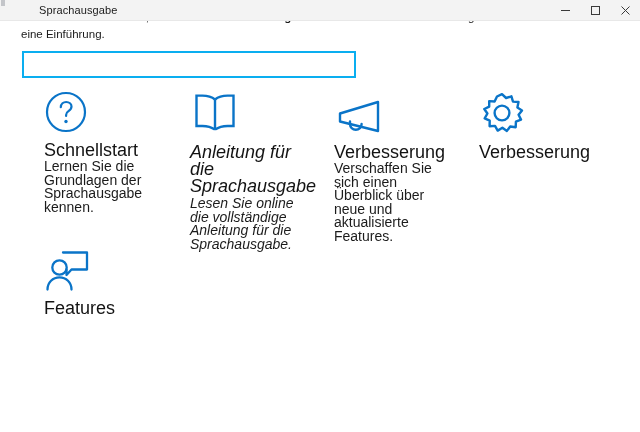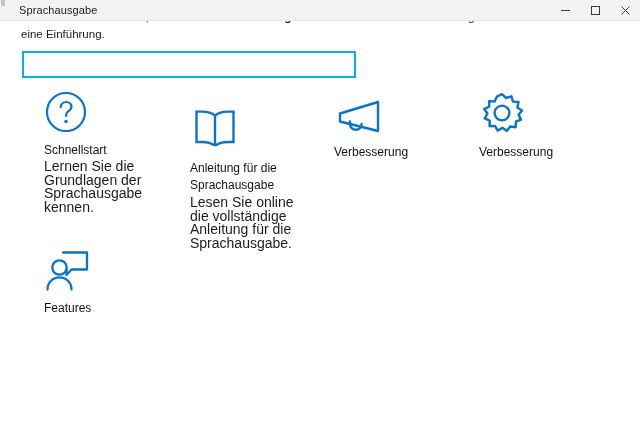--- a/index.html
+++ b/index.html
@@ -29,20 +29,21 @@
     position: absolute;
     top: 0; left: 0;
     width: 640px;
     height: 21px;
     background: #f3f3f3;
     border-bottom: 1px solid #e8e8e8;
     display: flex;
     align-items: center;
     z-index: 30;
     box-sizing: border-box;
+    padding-left: 20px;
   }
   .app-marker {
     position: absolute;
     left: 1px;
     top: 0px;
     width: 4px;
     height: 6px;
     background: #8a8f96;
     opacity: .45;
   }
@@ -118,36 +119,36 @@
   .card {
     position: absolute;
     width: 125px;
   }
   .card .icon-wrap {
     height: 48px;
     display: block;
   }
   .card .icon-wrap svg { display: block; }
   .card-title {
-    font-size: 12px;
+    font-size: 18px;
     line-height: 16px;
     color: #131313;
     margin: 0 0 2px 0;
     font-weight: normal;
   }
   .card-desc {
     font-size: 14px;
     line-height: 13.5px;
     color: #1b1b1b;
     margin: 0;
   }
 
   
   #card-quickstart { left: 44px;  top: 0px;  width: 136px; }
-  #card-guide      { left: 190px; top: 16px;  width: 112px; }
+  #card-guide      { left: 190px; top: 0px;  width: 112px; font-style: italic; }
   #card-whatsnew   { left: 334px; top: 8px;  width: 115px; }
   #card-settings   { left: 479px; top: 0px;  width: 120px; }
   #card-feedback   { left: 44px;  top: 158px; width: 110px; }
 
   #card-quickstart .icon-wrap { height: 52px; }
   #card-guide .icon-wrap { height: 54px; }
   #card-whatsnew .icon-wrap { height: 46px; }
   #card-settings .icon-wrap { height: 54px; }
   #card-feedback .icon-wrap { height: 52px; }
 
@@ -215,20 +216,21 @@
     </div>
 
     <div class="card" id="card-whatsnew">
       <span class="icon-wrap">
         <svg width="54" height="38" viewBox="0 0 54 38" fill="none" stroke="#0A74C8" stroke-width="2.4" stroke-linejoin="round" stroke-linecap="round">
           <path d="M44 4 L6 15.5 L6 23.5 L44 33 Z"></path>
           <path d="M16 23.5 L16 26 C16 29.3 18.6 31.8 21.8 31.8 C25 31.8 27.6 29.3 27.6 26 L27.6 26.2"></path>
         </svg>
       </span>
       <p class="card-title">Verbesserung</p>
+      <p class="card-desc">Verschaffen Sie sich einen Überblick über neue und aktualisierte Features.</p>
     </div>
 
     <div class="card" id="card-settings">
       <span class="icon-wrap">
         <svg width="46" height="46" viewBox="0 0 46 46" fill="none" stroke="#0A74C8" stroke-width="2.4" stroke-linejoin="round">
           <path d="M23 4.2 L27.1 8.0 L32.4 6.3 L34.0 11.6 L39.5 12.0 L38.4 17.5 L43.0 20.4 L39.6 24.7
                    L42.0 29.6 L36.9 31.7 L36.7 37.2 L31.2 36.5 L27.9 40.9 L23.4 37.8 L18.7 40.6
                    L16.0 35.9 L10.6 36.2 L10.7 30.7 L5.7 28.3 L8.4 23.5 L5.3 19.0 L10.2 16.6
                    L10.2 11.1 L15.6 11.5 L18.0 6.5 Z"></path>
           <circle cx="23" cy="23" r="7.4"></circle>

